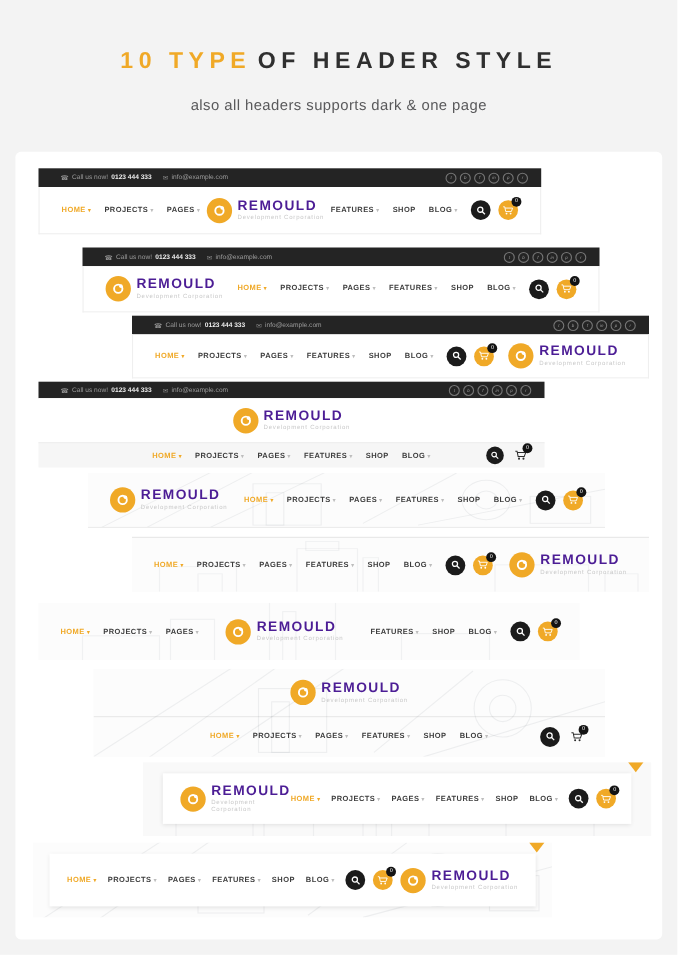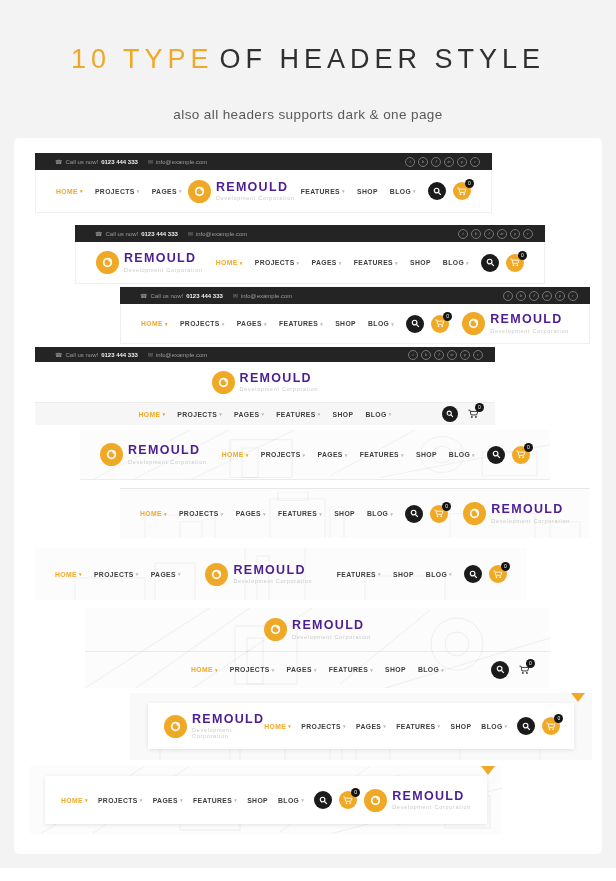--- a/index.html
+++ b/index.html
@@ -3,23 +3,23 @@
 <meta charset="utf-8">
 <style>
   :root{ --accent:#F0A927; --tb:#242424; --btn:#1B1B1B; }
   *{box-sizing:border-box;margin:0;padding:0}
   html,body{width:616px;height:881px}
   body{position:relative;background:#fff;font-family:"Liberation Sans",sans-serif;overflow:hidden}
   .page-bg{position:absolute;left:0;top:0;width:616px;height:868px;background:#f3f3f3}
   .card{position:absolute;left:14px;top:138px;width:588px;height:716px;background:#fff;border-radius:5px}
   
   .hero{position:absolute;left:0;top:44px;width:616px;text-align:center}
-  .hero h1{font-size:27px;font-weight:400;letter-spacing:5px;color:#2f2f2f}
+  .hero h1{font-size:21px;font-weight:700;letter-spacing:5px;color:#2f2f2f}
   .hero h1 .accent{color:var(--accent);margin-right:6px}
-  .hero p{margin-top:32px;font-size:13.5px;color:#59595b;letter-spacing:.4px}
+  .hero p{margin-top:20px;font-size:13.5px;color:#59595b;letter-spacing:.4px}
   
   .demo{position:absolute}
   
   .tbar{background:var(--tb);display:flex;align-items:center;justify-content:space-between;padding:0 12px 0 20px;color:#9c9c9c;font-size:6px;height:17px}
   .tl{display:flex;align-items:center;gap:10px;white-space:nowrap}
   .tgrp{display:flex;align-items:center;gap:3px}
   .tgrp b{color:#eee;font-weight:700}
   .ticon{font-size:6px;color:#8f8f8f;font-style:normal}
   .tr{display:flex;align-items:center}
   .soc{width:10px;height:10px;border:1px solid #767676;border-radius:50%;display:inline-flex;align-items:center;justify-content:center;color:#9b9b9b;font-size:4px;font-style:normal;margin-left:3px;cursor:pointer}

